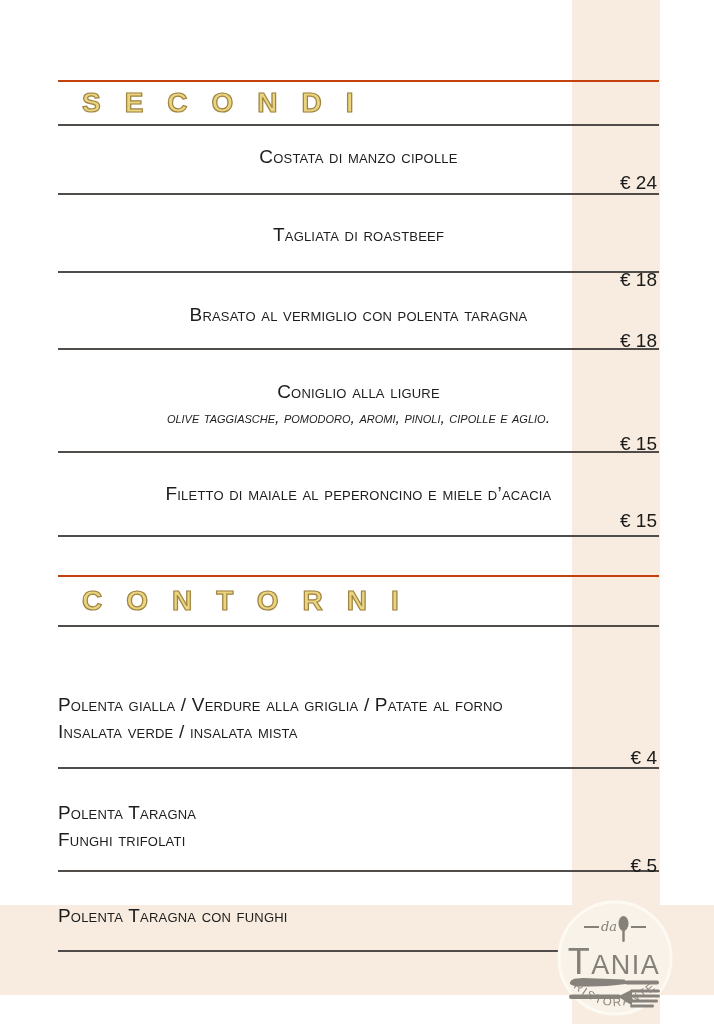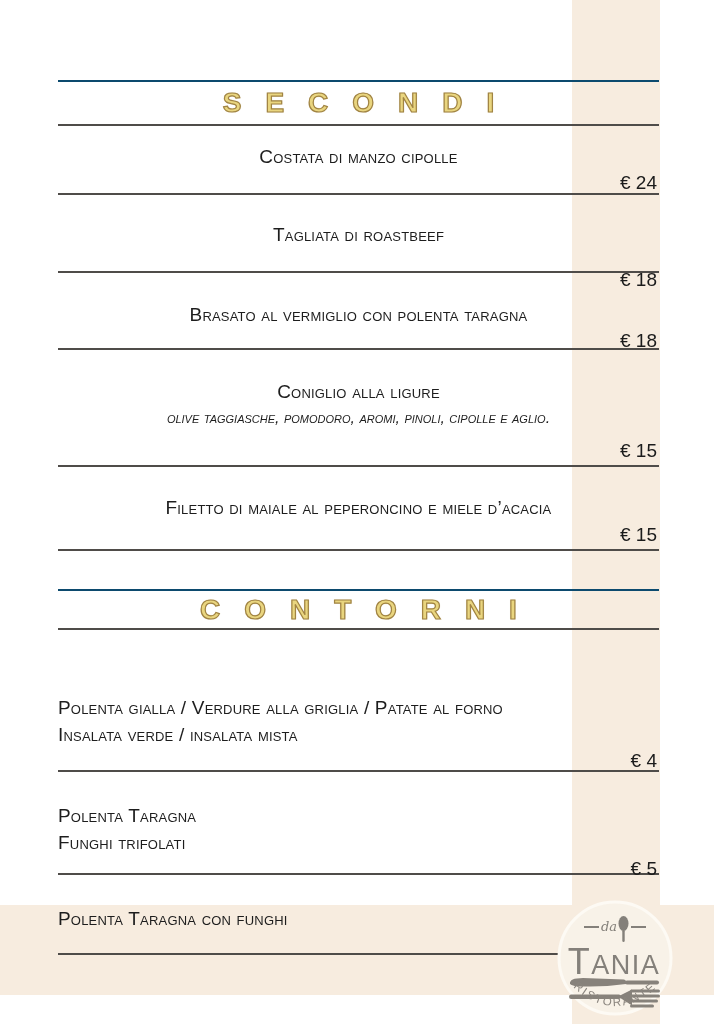--- a/index.html
+++ b/index.html
@@ -21,23 +21,23 @@
     position:absolute; left:0; top:905px; width:714px; height:90px;
     background:#f7ecdf;
   }
   .menu {
     position:absolute; left:58px; top:0; width:601px;
   }
   .spacer-top { height:80px; }
   .gap { height:38px; }
   .section-header {
     height:46px;
-    border-top:2px solid #0c4a6e;
+    border-top:2px solid #c2410c;
     border-bottom:2px solid #4f4c49;
-    display:flex; align-items:center; justify-content:center;
+    display:flex; align-items:center; justify-content:flex-start;
   }
   .section-title {
     font-size:28px; font-weight:bold;
     letter-spacing:24px; padding-left:24px;
     color:#e9d57f;
     -webkit-text-stroke:1.2px #a18443;
     text-shadow:0 0 1px #a18443;
   }
   .item {
     display:flex; flex-direction:column;
@@ -63,21 +63,21 @@
   .item-price {
     margin-top:auto;
     text-align:right;
     font-size:19px;
     line-height:25px;
     padding-bottom:2px;
     padding-right:2px;
     color:#1b1b1b;
   }
   .h69 {height:69px;} .h78 {height:78px;gap:19px;} .h77 {height:77px;}
-  .h103{height:117px;} .h84 {height:84px;} .h43 {height:41px;}
+  .h103{height:103px;} .h84 {height:84px;} .h43 {height:52px;}
   .h98 {height:98px;margin-top:44px;} .h103b{height:103px;} .h80 {height:80px;}
   .pt18{padding-top:18px;} .pt27{padding-top:27px;} .pt29{padding-top:29px;}
   .pt28{padding-top:28px;} .pt20{padding-top:20px;} .pt30{padding-top:30px;}
   .logo {
     position:absolute; left:552px; top:898px; width:126px; height:126px;
   }
 </style>
 </head>
 <body>
 

